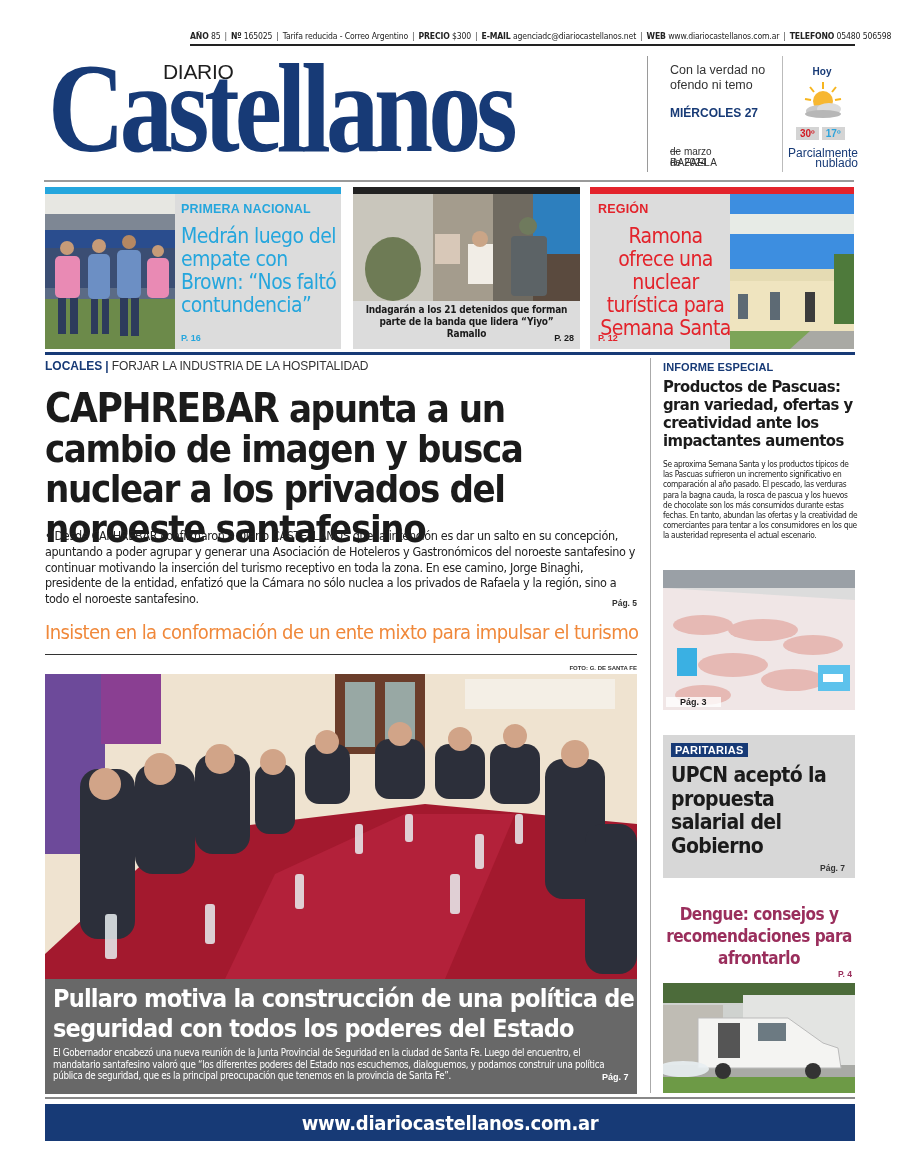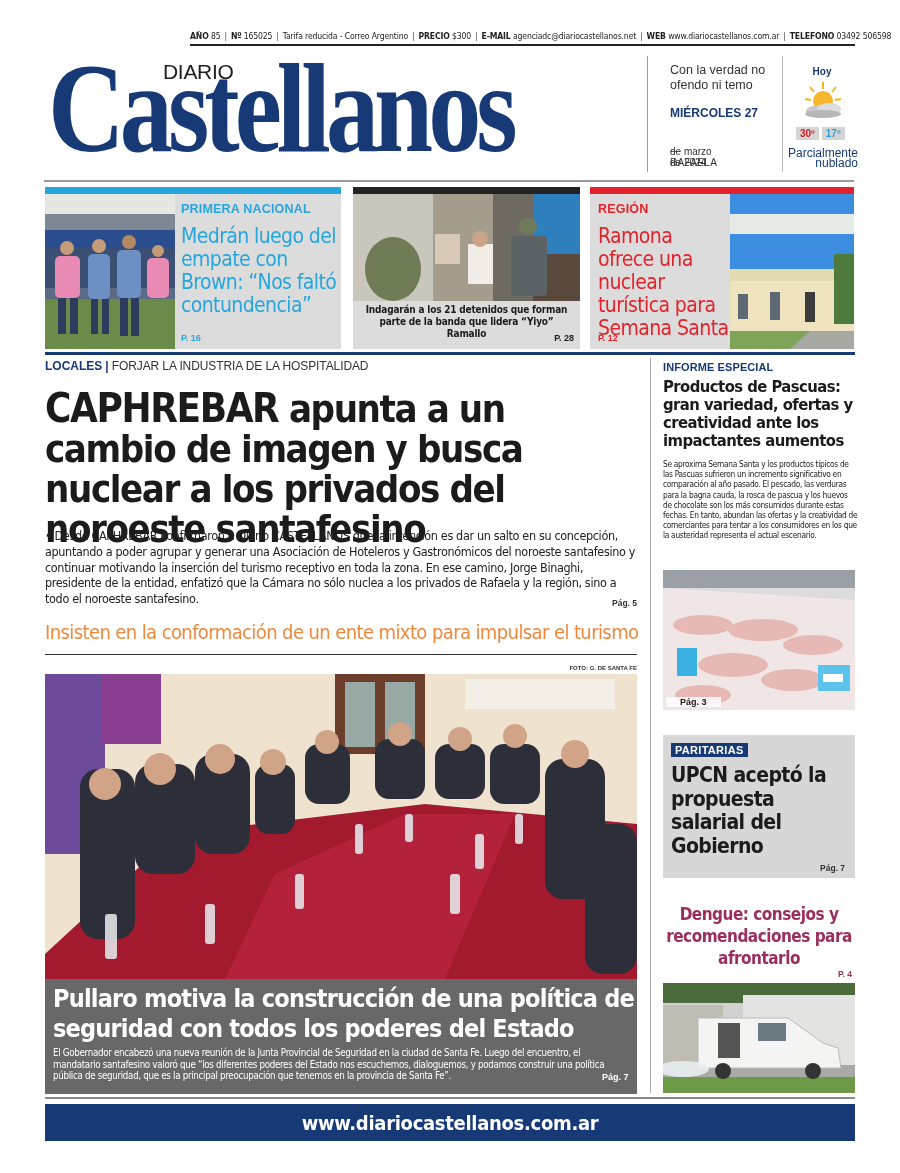--- a/index.html
+++ b/index.html
@@ -33,21 +33,21 @@
   .wx-min { color: #2aa3dc; }
   .wx-desc { left: 786px; top: 148px; width: 72px; text-align: right; font-size: 12px; font-weight: 400; color: #173a76; line-height: 10px; }
 
   
   .teaser { top: 187px; height: 162px; background: #dcdcdc; }
   .teaser-bar { position: absolute; left: 0; top: 0; right: 0; height: 7px; }
   .t1 { left: 45px; width: 296px; }
   .t1 .teaser-bar { background: #25a6dd; }
   .t2 { left: 353px; width: 227px; }
   .t2 .teaser-bar { background: #222; }
-  .t3 { left: 590px; width: 264px; }
+  .t3 { left: 590px; width: 264px; text-align: center; }
   .t3 .teaser-bar { background: #e3232b; }
   .photo { position: absolute; overflow: hidden; }
   .teaser-kicker { position: absolute; font-size: 12.5px; font-weight: 800; letter-spacing: .2px; }
   .teaser-title { position: absolute; font-size: 21px; line-height: 23px; font-family: "DejaVu Sans Condensed","DejaVu Sans", sans-serif; letter-spacing:-0.6px; }
   .teaser-page { position: absolute; font-size: 9px; font-weight: 800; }
   .t1 .teaser-kicker, .t1 .teaser-title, .t1 .teaser-page { color: #25a6dd; }
   .t3 .teaser-kicker, .t3 .teaser-title, .t3 .teaser-page { color: #e3232b; }
   .t2 .caption { position: absolute; left: 6px; right: 6px; top: 117px; text-align: center; font-size: 10px; font-weight: 700; line-height: 12px; color: #1b1b1b; font-family: "DejaVu Sans Condensed","DejaVu Sans", sans-serif; letter-spacing:-0.2px; }
   .t2 .teaser-page { right: 6px; top: 146px; color: #1b1b1b; }
 
@@ -102,21 +102,21 @@
   <b>Nº</b>&nbsp;<span>165025</span>
   <span class="sep">|</span>
   <span>Tarifa reducida - Correo Argentino</span>
   <span class="sep">|</span>
   <b>PRECIO</b>&nbsp;<span>$300</span>
   <span class="sep">|</span>
   <b>E-MAIL</b>&nbsp;<span>agenciadc@diariocastellanos.net</span>
   <span class="sep">|</span>
   <b>WEB</b>&nbsp;<span>www.diariocastellanos.com.ar</span>
   <span class="sep">|</span>
-  <b>TELEFONO</b>&nbsp;<span>03492 506598</span>
+  <b>TELEFONO</b>&nbsp;<span>05480 506598</span>
 </div>
 <div class="abs topline-rule"></div>
 
 <div class="abs mast-logo">Castellanos</div>
 <div class="abs mast-diario">DIARIO</div>
 <div class="abs vline1"></div>
 <div class="abs vline2"></div>
 <div class="abs motto" style="width:105px">Con la verdad no ofendo ni temo</div>
 <div class="abs date-day">MIÉRCOLES 27</div>
 <div class="abs date-rest">

